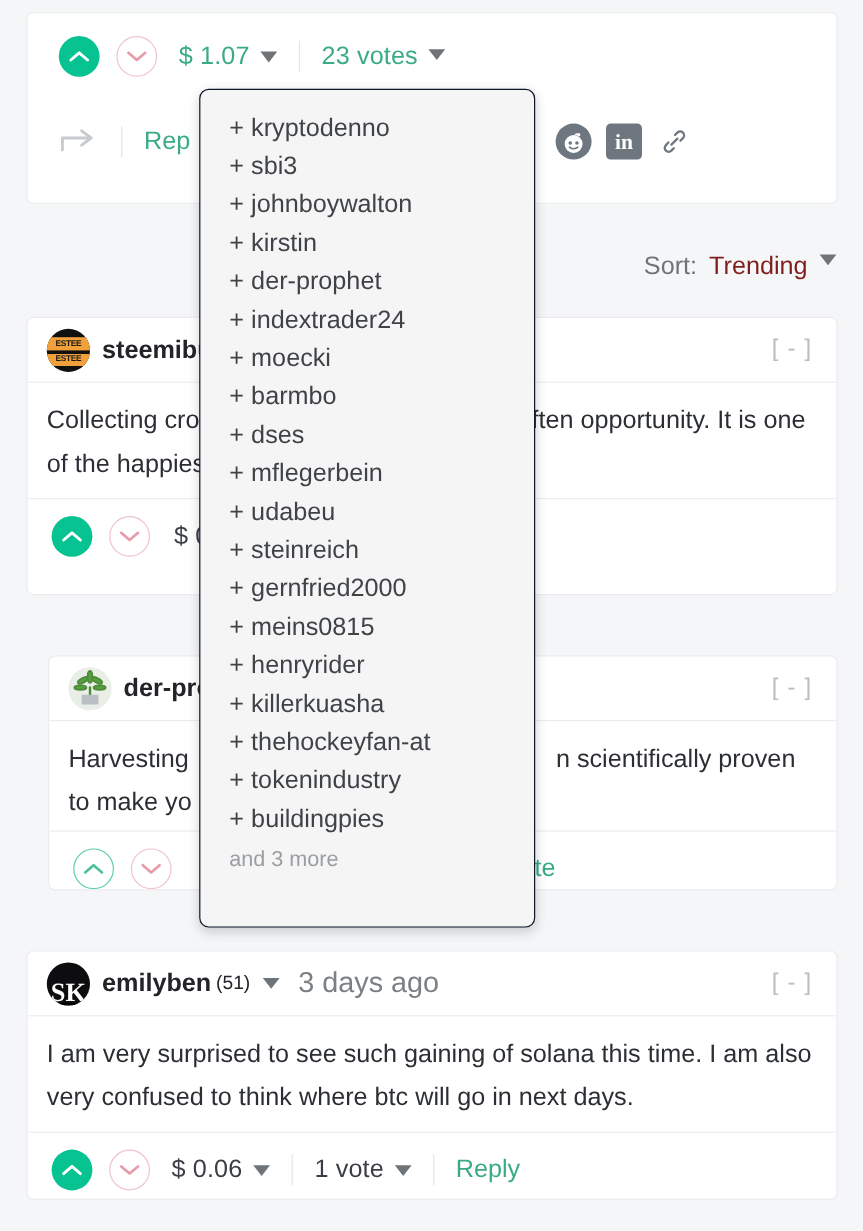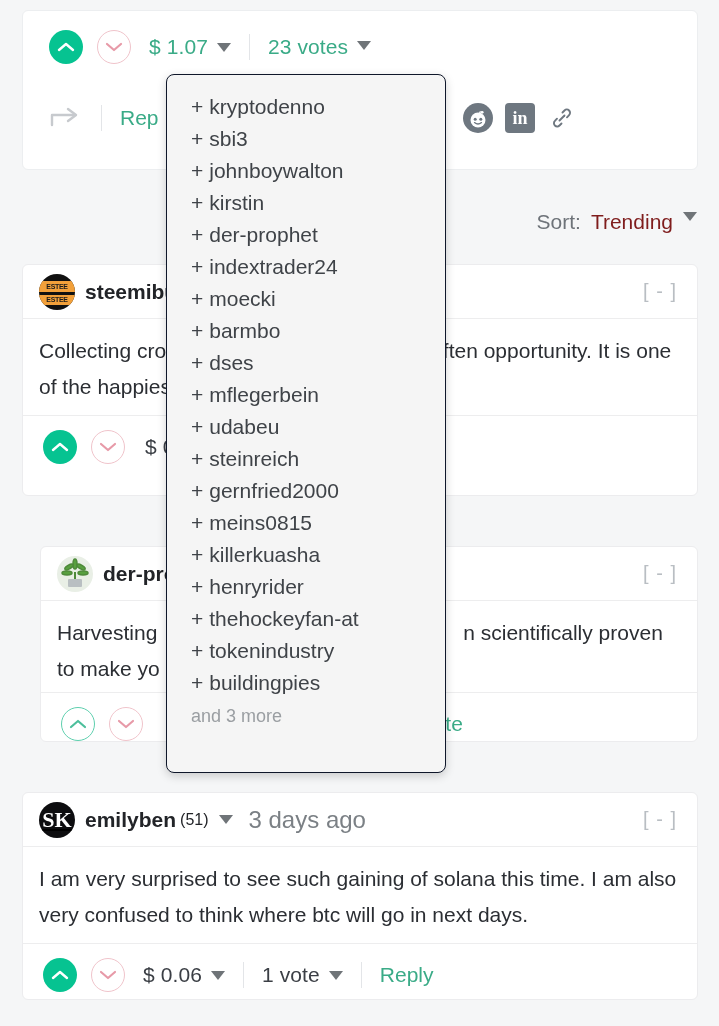--- a/index.html
+++ b/index.html
@@ -131,21 +131,21 @@
   .av-steemibu { background: #111; }
   .av-steemibu .s1 { position:absolute; left:0; right:0; top:7px; height:11px;
       background:#f2a03a; display:flex; align-items:center; justify-content:center;
       color:#1b1b1b; font-size:7px; font-weight:bold; letter-spacing:-.3px;}
   .av-steemibu .s2 { position:absolute; left:0; right:0; top:21px; height:10px;
       background:#f2a03a; display:flex; align-items:center; justify-content:center;
       color:#1b1b1b; font-size:7px; font-weight:bold; letter-spacing:-.3px;}
   .av-derprophet { background:#e9efe6; }
   .av-derprophet .leafset { position:absolute; left:50%; top:52%;
       transform:translate(-50%,-50%); }
-  .av-emilyben { background:#0d0d0f; display:flex; align-items:center;
+  .av-emilyben { background:#0d0d0f; display:flex; align-items:flex-end;
       justify-content:center;text-decoration:underline; }
   .av-emilyben .mono { color:#fff; font-size:22px; font-weight:bold;
       font-family:"Liberation Serif", serif; line-height:1; }
 
   
   #voters-dropdown {
     position: absolute; left: 166px; top: 74px;
     width: 280px; height: 699px;
     background: #f5f5f5;
     border: 1px solid #0f172a;
@@ -362,22 +362,22 @@
         <div class="voter"><span class="plus">+</span><span>der-prophet</span></div>
         <div class="voter"><span class="plus">+</span><span>indextrader24</span></div>
         <div class="voter"><span class="plus">+</span><span>moecki</span></div>
         <div class="voter"><span class="plus">+</span><span>barmbo</span></div>
         <div class="voter"><span class="plus">+</span><span>dses</span></div>
         <div class="voter"><span class="plus">+</span><span>mflegerbein</span></div>
         <div class="voter"><span class="plus">+</span><span>udabeu</span></div>
         <div class="voter"><span class="plus">+</span><span>steinreich</span></div>
         <div class="voter"><span class="plus">+</span><span>gernfried2000</span></div>
         <div class="voter"><span class="plus">+</span><span>meins0815</span></div>
+        <div class="voter"><span class="plus">+</span><span>henryrider</span></div>
         <div class="voter"><span class="plus">+</span><span>killerkuasha</span></div>
-        <div class="voter"><span class="plus">+</span><span>henryrider</span></div>
         <div class="voter"><span class="plus">+</span><span>thehockeyfan-at</span></div>
         <div class="voter"><span class="plus">+</span><span>tokenindustry</span></div>
         <div class="voter"><span class="plus">+</span><span>buildingpies</span></div>
       </div>
     <div class="more-note">and 3 more</div>
   </div>
 
 </div>
 
 </body></html>

